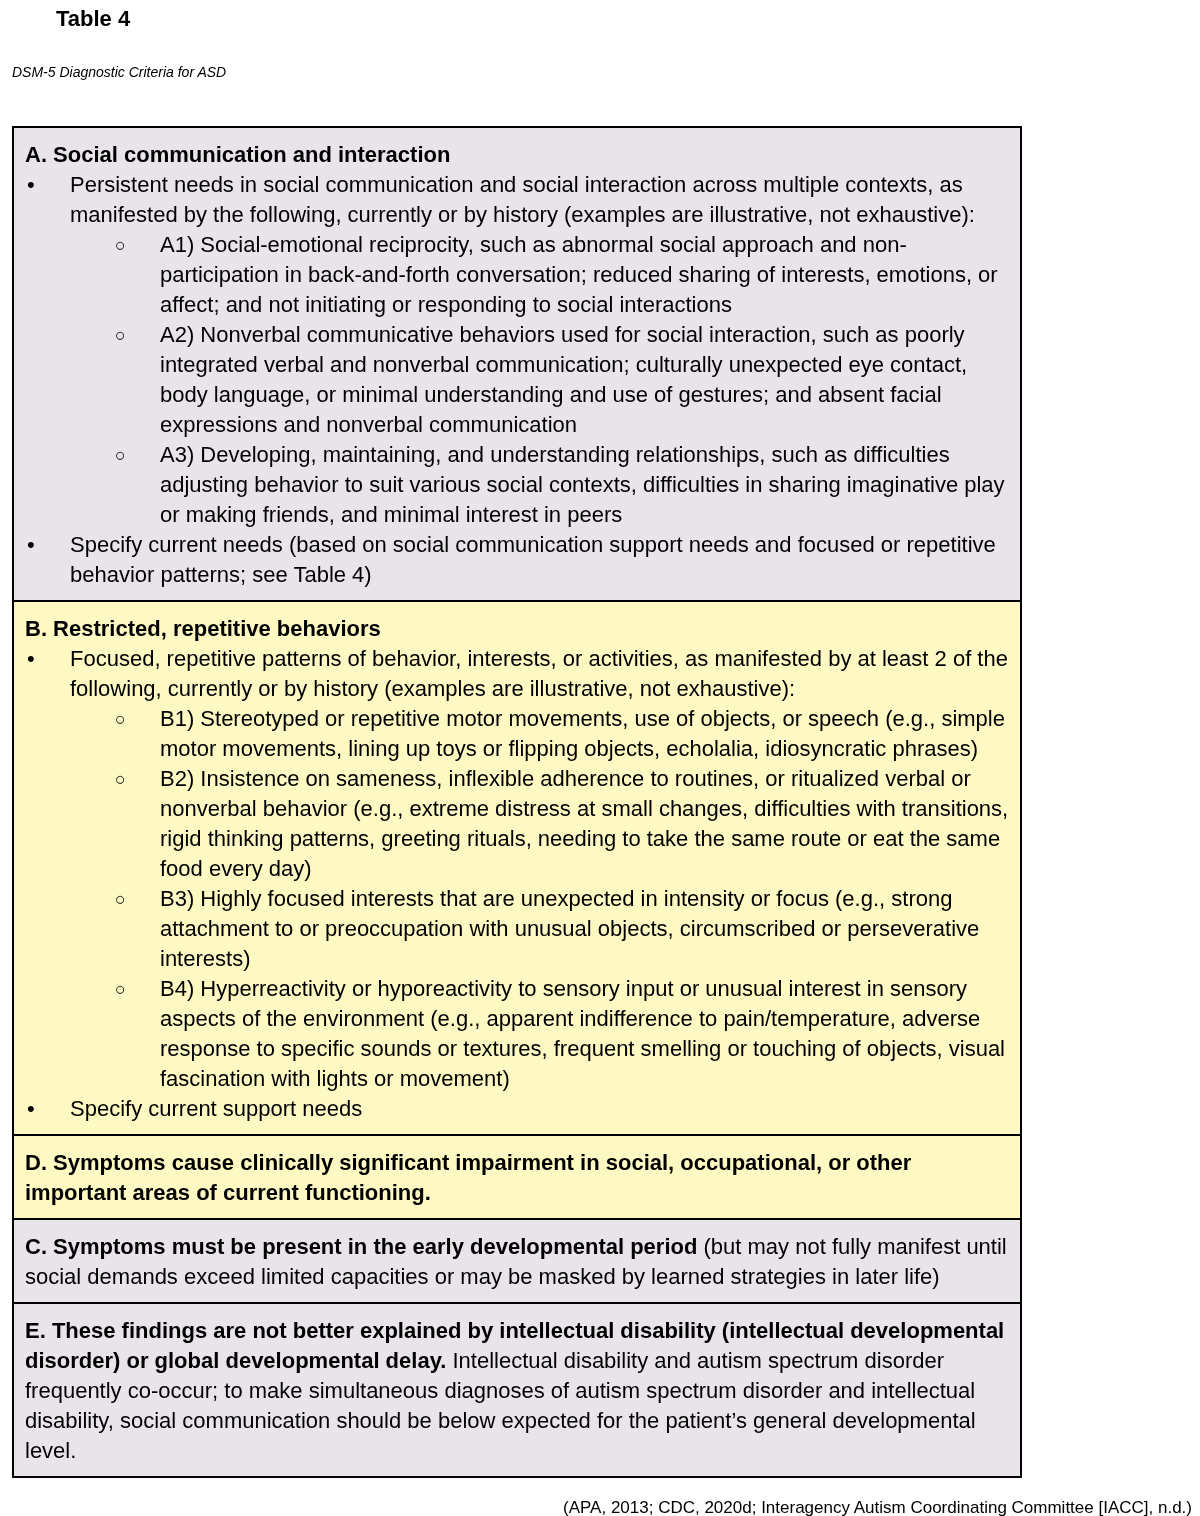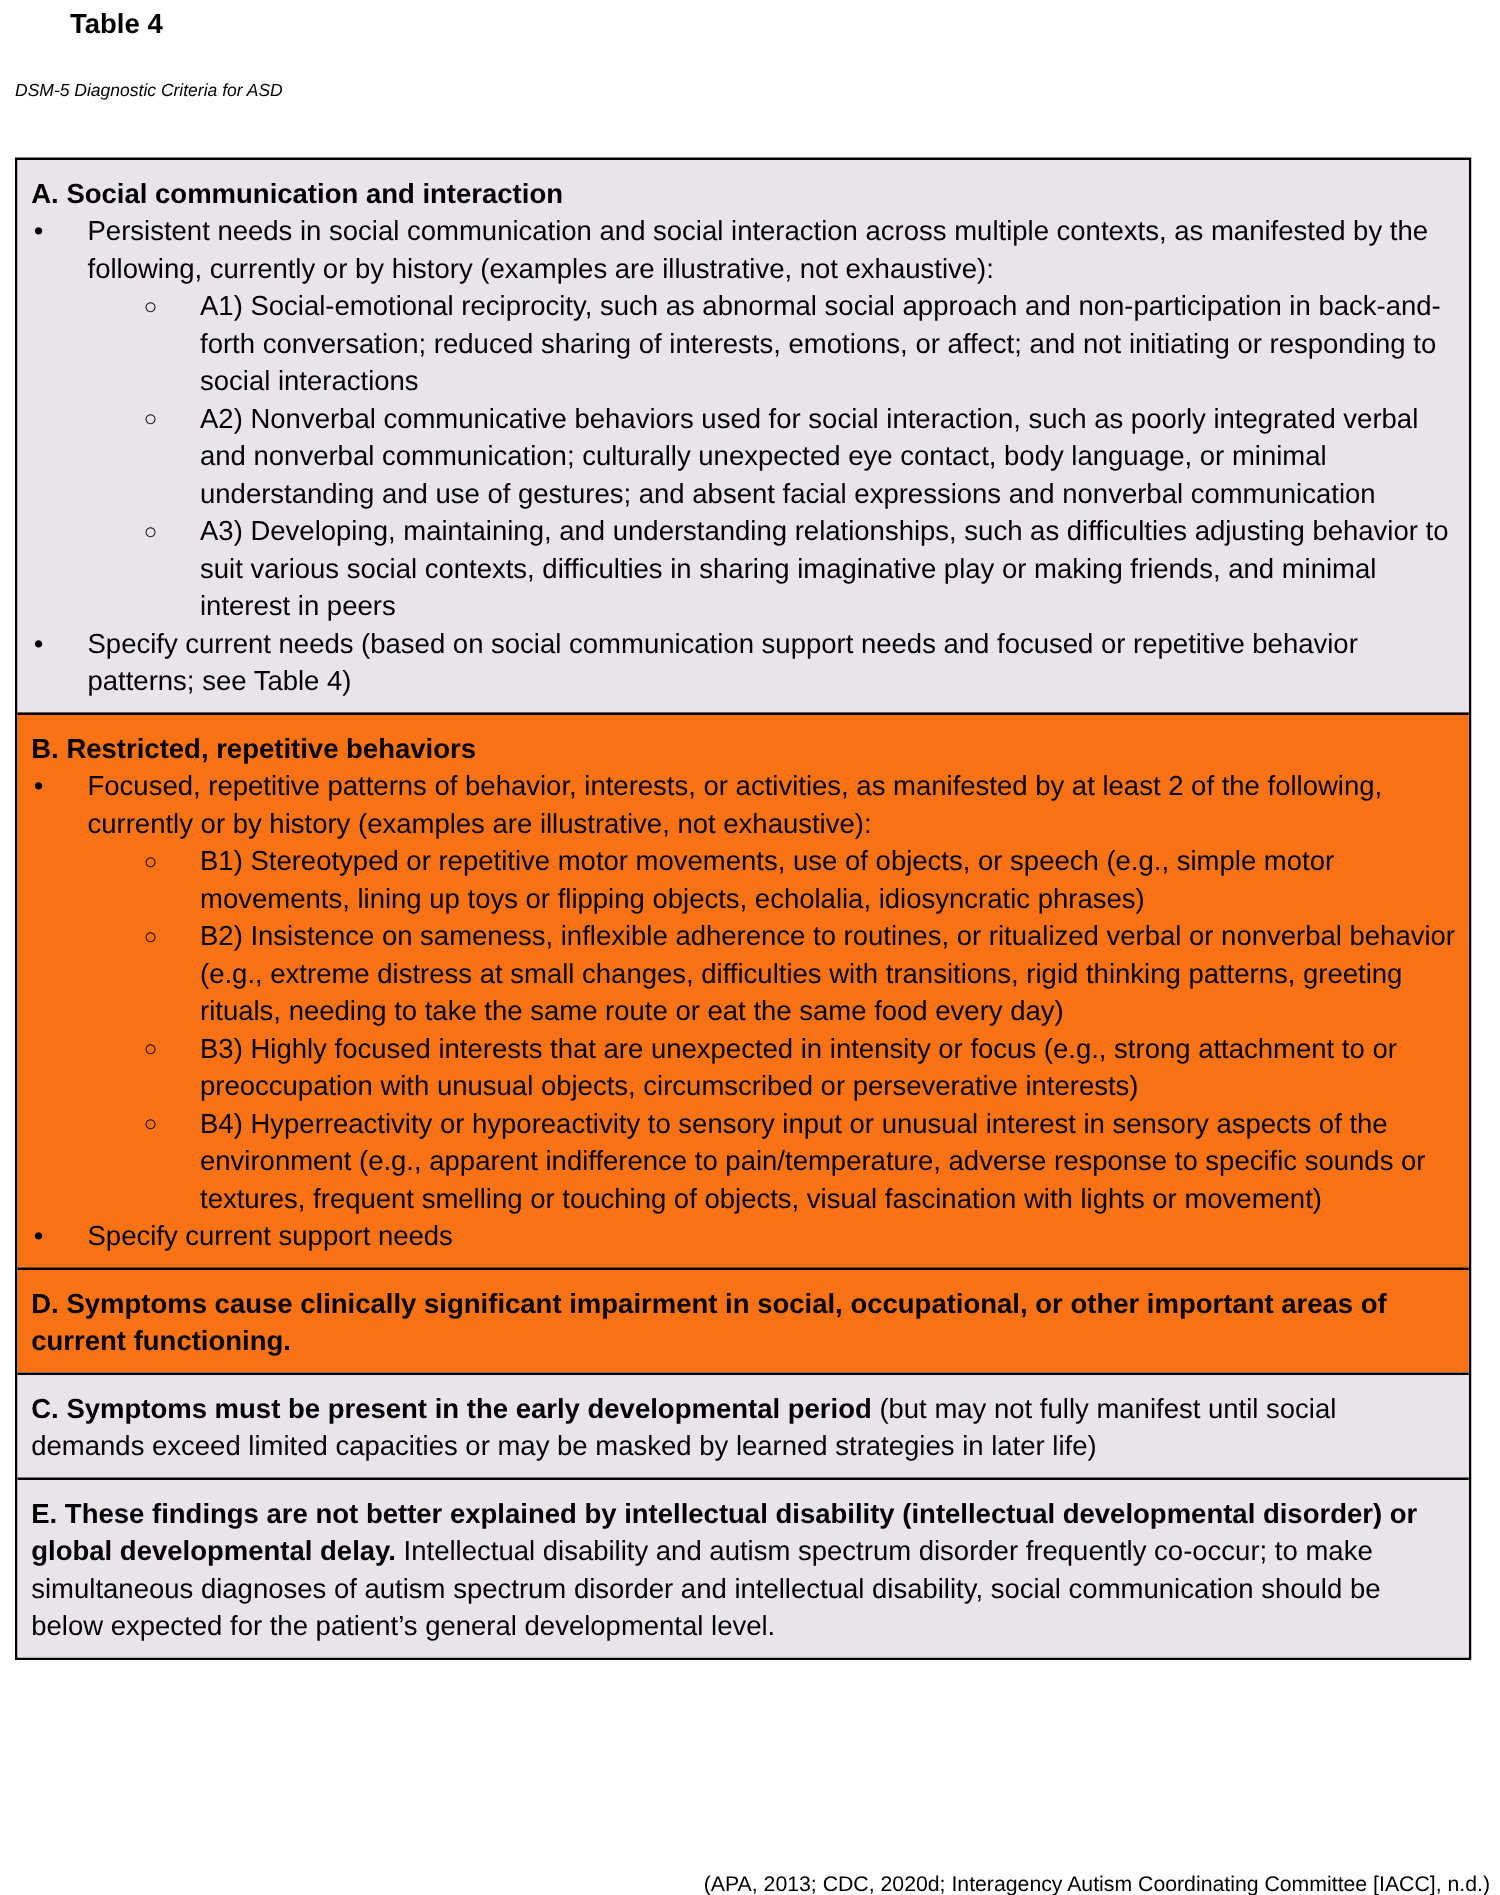--- a/index.html
+++ b/index.html
@@ -1,23 +1,23 @@
 <!DOCTYPE html>
 <html><head>
 <meta charset="utf-8">
 <style>
   html, body { margin:0; padding:0; background:#ffffff; }
   body { width:1200px; height:1516px; font-family:"Liberation Sans", sans-serif; color:#000; position:relative; }
   .table-label { position:absolute; left:12px; top:6px; font-size:22px; font-weight:bold;margin-left:44px; }
   .table-title { position:absolute; left:12px; top:64px; font-size:14px; font-style:italic; }
-  .crit-table { position:absolute; left:12px; top:126px; width:1165px; border:2px solid #000; box-sizing:border-box; }
+  .crit-table { position:absolute; left:12px; top:126px; width:1010px; border:2px solid #000; box-sizing:border-box; }
   .row { border-top:2px solid #000; padding:12px 10px 10px 11px; font-size:22px; line-height:30px; }
   .row:first-child { border-top:none; }
   .light { background:#e8e4ea; }
-  .dark { background:#f97316; }
+  .dark { background:#fef9c3; }
   .row-head { font-weight:bold; }
   .b1 { position:relative; padding-left:45px; }
   .b1 .mark { position:absolute; left:2px; top:0; }
   .b2 { position:relative; padding-left:135px; }
   .b2 .mark { position:absolute; left:90px; top:0; font-size:18px; }
   .citation { position:absolute; right:8px; top:1478px; font-size:17px;margin-top:20px; }
 </style>
 </head>
 <body>
 

